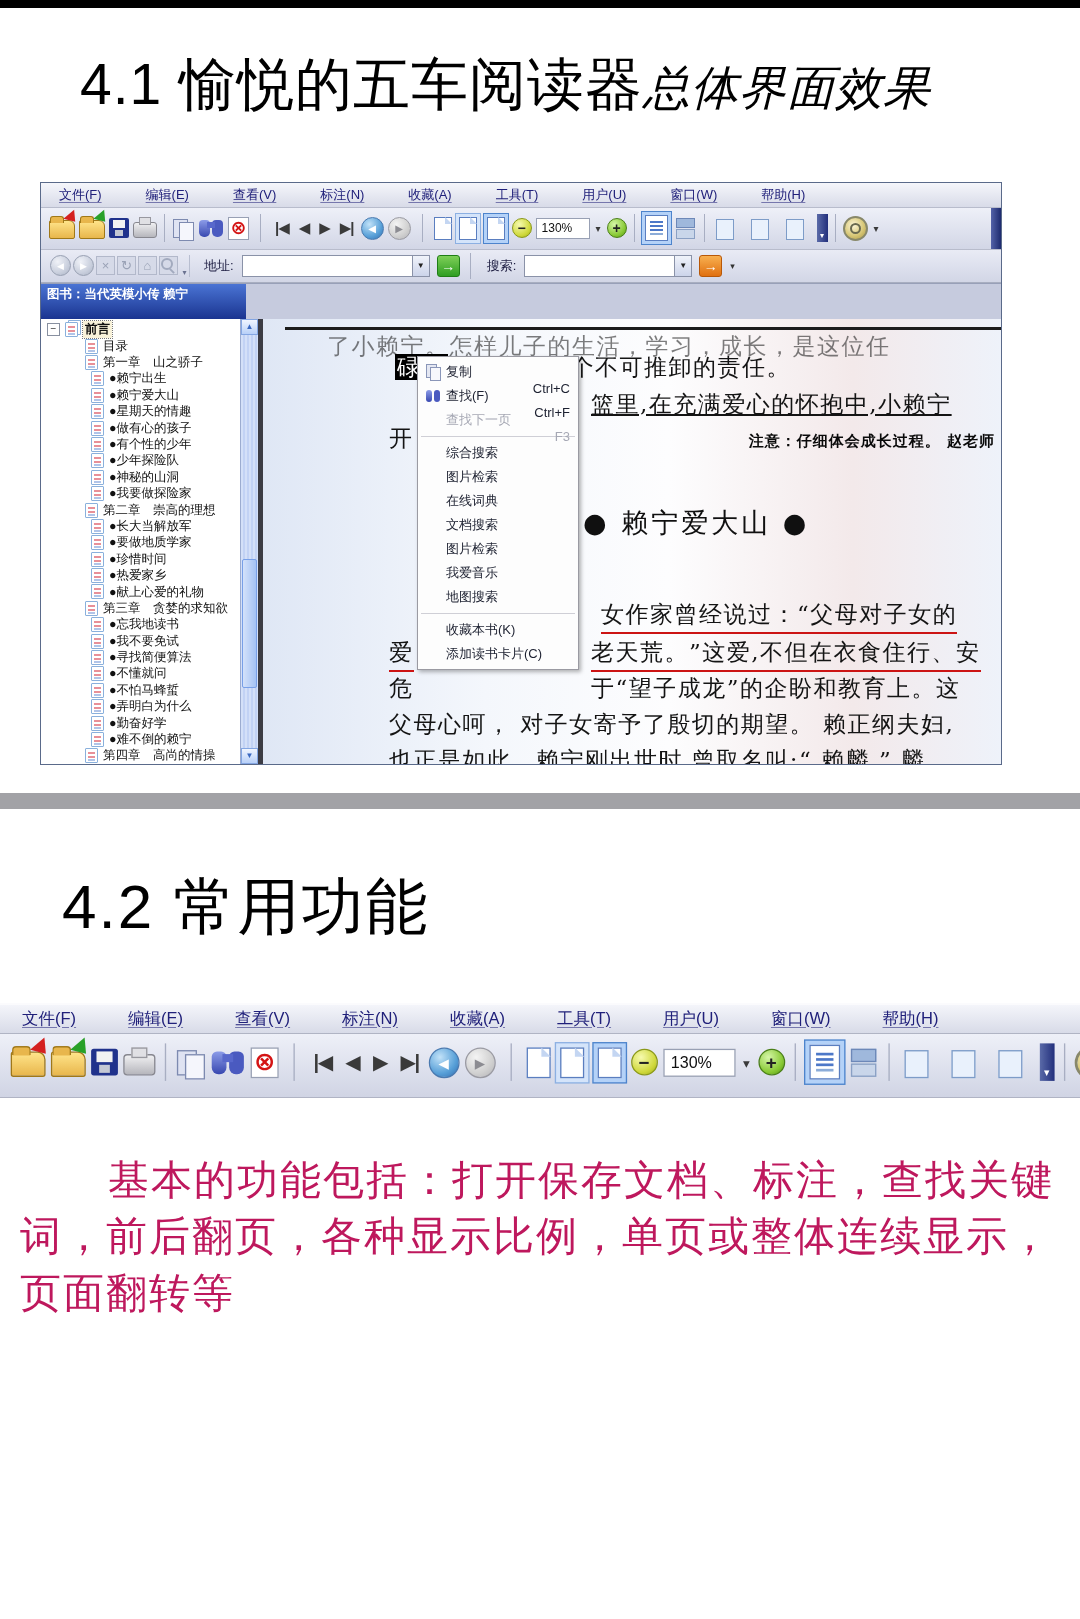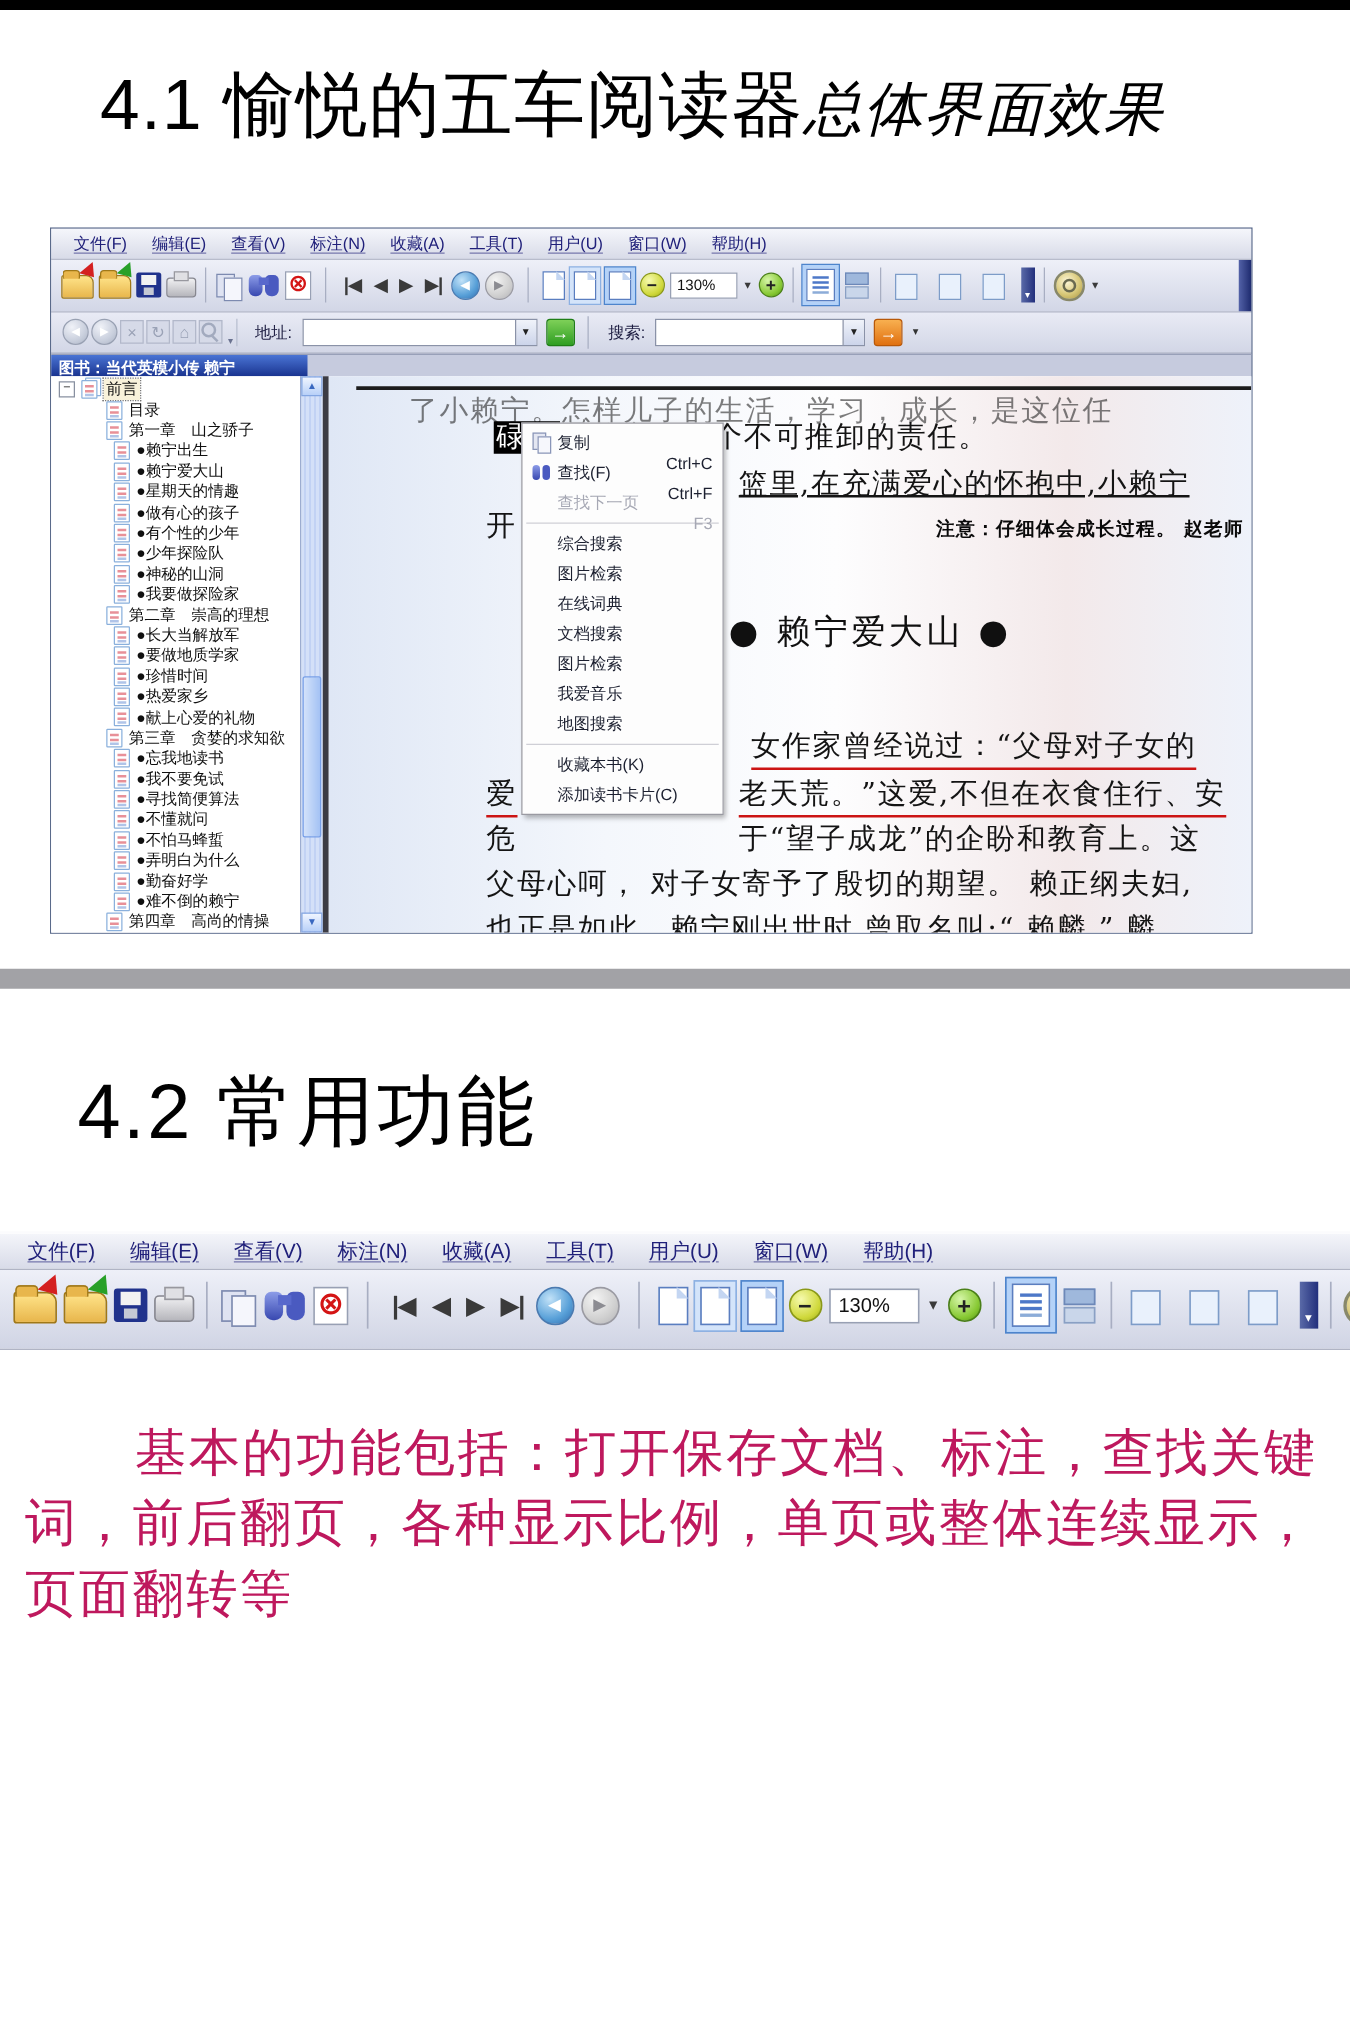--- a/index.html
+++ b/index.html
@@ -11,21 +11,21 @@
   .topbar { height:8px; background:#000; }
 
   
   .h41 { margin:44px 0 0 80px; font-size:57px; font-weight:500; letter-spacing:1px; line-height:1.15; white-space:nowrap; }
   .h41 .suffix { font-style:italic; font-size:47px; font-weight:500; }
   .h42 { margin:56px 0 0 62px; font-size:62px; font-weight:500; letter-spacing:2px; }
 
   
   .window { width:962px; margin:64px 0 0 40px; border:1px solid #5a6a8a; background:#d8dbe8; }
 
-  .menubar { height:25px; display:flex; align-items:center; background:linear-gradient(#f5f6fb,#d8dbe8); border-bottom:1px solid #b8bccc; padding-left:8px; }
+  .menubar { height:25px; display:flex; align-items:center; background:linear-gradient(#f5f6fb,#d8dbe8); border-bottom:1px solid #b8bccc; padding-left:8px;gap:24px; }
   .menu-item { font-size:13px; color:#20207a; padding:0 10px; text-decoration:underline; text-decoration-color:rgba(32,32,122,.55); text-underline-offset:3px; }
 
   .toolbar { height:42px; display:flex; align-items:center; background:linear-gradient(#eef0f8,#d2d6e6); padding-left:6px; border-bottom:1px solid #b8bccc; position:relative; }
   .toolbar::after { content:""; position:absolute; right:0; top:0; bottom:0; width:10px; background:linear-gradient(90deg,#5362a8,#1d2a6e); }
   .tb { flex:none; display:inline-flex; align-items:center; justify-content:center; margin:2px 2px; position:relative; }
 
   .tbsep { width:1px; height:28px; background:#a8aec2; margin:0 5px; }
   .tbsep-wide { margin:0 9px; }
 
   .ic-folder { width:26px; height:19px; background:linear-gradient(#ffe48a,#e8b64c); border:1px solid #a07818; border-radius:2px 6px 2px 2px; margin-top:5px; }
@@ -96,35 +96,35 @@
   .combo { display:flex; align-items:center; background:#fff; border:1px solid #8a92a8; height:22px; width:188px; }
   .combo-2 { width:168px; }
   .combo-arrow { margin-left:auto; width:17px; height:100%; background:linear-gradient(#f0f3fa,#ccd4ea); border-left:1px solid #8a92a8; font-size:8px; display:flex; align-items:center; justify-content:center; color:#222; }
   .go-btn { width:23px; height:22px; border-radius:3px; display:flex; align-items:center; justify-content:center; color:#fff; font-weight:bold; font-size:14px; margin-left:3px; }
   .go-green { background:linear-gradient(#7ed058,#2f9e22); border:1px solid #1f7e16; }
   .go-orange { background:linear-gradient(#f8b050,#e07010); border:1px solid #b85808; }
   .mini-dd { color:#333; font-size:9px; margin-left:4px; }
   .bar-vsep { width:1px; height:26px; background:#a8aec2; margin:0 6px; }
 
   
-  .tabbar { height:18px; background:#c6cbde; border-top:1px solid #98a0b8; display:flex; }
+  .tabbar { height:36px; background:#c6cbde; border-top:1px solid #98a0b8; display:flex; }
   .tab { background:linear-gradient(#4a74d4,#1a3490); color:#fff; font-weight:bold; font-size:12.5px; padding:2px 12px 0 6px; min-width:205px; white-space:nowrap; }
 
   
   .content { display:flex; height:445px; background:#fff; }
   .tree { width:199px; background:#fff; overflow:hidden; padding-top:3px; }
   .tree-row { display:flex; align-items:center; height:16.4px; font-size:12.5px; color:#101010; white-space:nowrap; }
   .tree-row.lv0 { padding-left:6px; }
   .tree-row.lv1 { padding-left:44px; }
   .tree-row.lv2 { padding-left:50px; }
   .tree-row.root::before { content:"−"; width:11px; height:11px; border:1px solid #8890a0; background:#fff; font-size:10px; line-height:9px; text-align:center; margin-right:5px; color:#333; flex:none; }
   .tree-page-icon { width:13px; height:15px; background:#fff; border:1px solid #8ab0dc; border-radius:1px; margin-right:5px; position:relative; flex:none; }
   .tree-page-icon::before { content:""; position:absolute; left:2px; top:3px; right:2px; height:2px; background:#e89098; box-shadow:0 4px 0 #e89098,0 7px 0 #b0c4e8; }
   .root .tree-page-icon { box-shadow:3px -2px 0 -1px #fff,3px -2px 0 0 #8ab0dc; }
-  .root .tree-label { background:#f8f2da; outline:1px dotted #777; font-weight:normal; padding:0 2px;text-align:center; }
+  .root .tree-label { background:#f8f2da; outline:1px dotted #777; font-weight:bold; padding:0 2px;text-align:center; }
   .tree-scrollbar { width:18px; background:repeating-linear-gradient(90deg,#d4e0f8 0 2px,#c2d2f4 2px 4px); border-left:1px solid #9cacd0; position:relative; display:flex; flex-direction:column; justify-content:space-between; }
   .sb-btn { height:16px; background:linear-gradient(#f0f5ff,#b8d0f8); border:1px solid #84a6e2; color:#3a68c0; font-size:8px; display:flex; align-items:center; justify-content:center; }
   .sb-thumb { position:absolute; left:1px; right:1px; top:54%; height:29%; background:linear-gradient(90deg,#d4e2fa,#a4c2f4); border:1px solid #78a0e8; border-radius:2px; }
   .splitter { width:5px; background:#3c3c44; }
 
   
   .doc { flex:1; position:relative; overflow:hidden; font-family:"DejaVu Serif","Liberation Serif",serif;
          background:linear-gradient(90deg,#dfe7f5 0%,#f4f7fc 30%,#fdfdfe 55%,#f3e9ea 80%,#eef2fa 100%); }
   .doc::before { content:""; position:absolute; left:22px; right:0; top:8px; height:3px; background:#1c1c1c; }
   .doc-line { position:absolute; font-size:23px; letter-spacing:1.5px; color:#141414; white-space:nowrap; }

